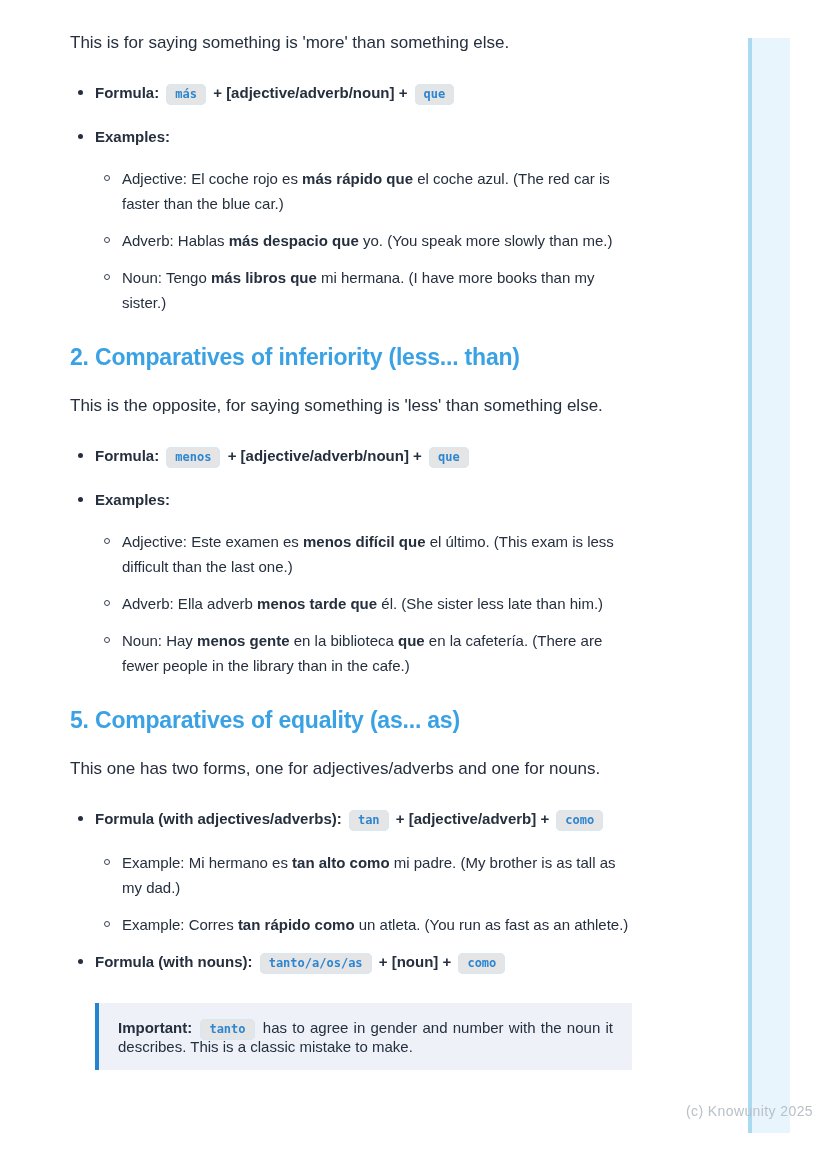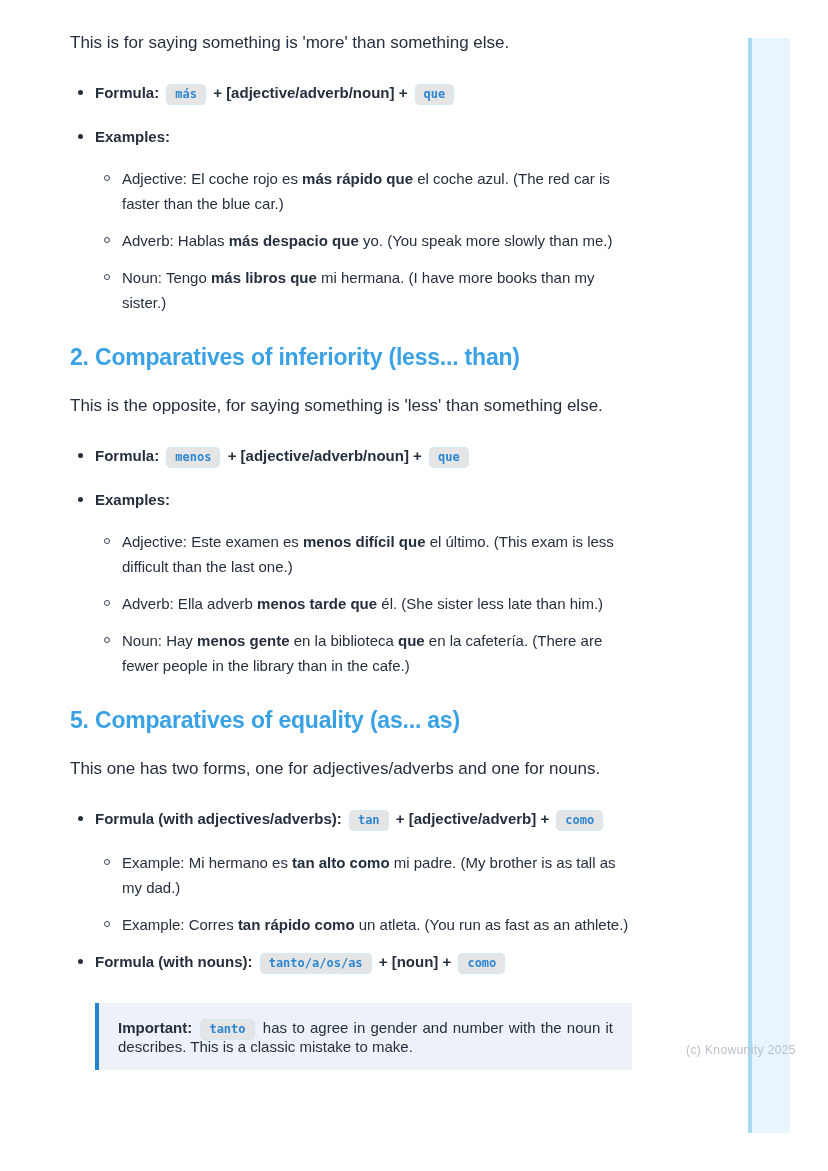--- a/index.html
+++ b/index.html
@@ -92,22 +92,22 @@
   }
   .scroll-indicator {
     position: absolute;
     left: 748px; top: 38px;
     width: 38px; height: 1095px;
     background: #e9f5fc;
     border-left: 4px solid #a9daf1;
   }
   .watermark {
     position: absolute;
-    left: 686px; top: 1043px;
-    font-size: 12px;
+    left: 686px; top: 1103px;
+    font-size: 14px;
     letter-spacing: 0.4px;
     color: #b9c0c8;
     z-index: 5;
     white-space: nowrap;
   }
 </style>
 </head>
 <body>
 
 <div class="content">

